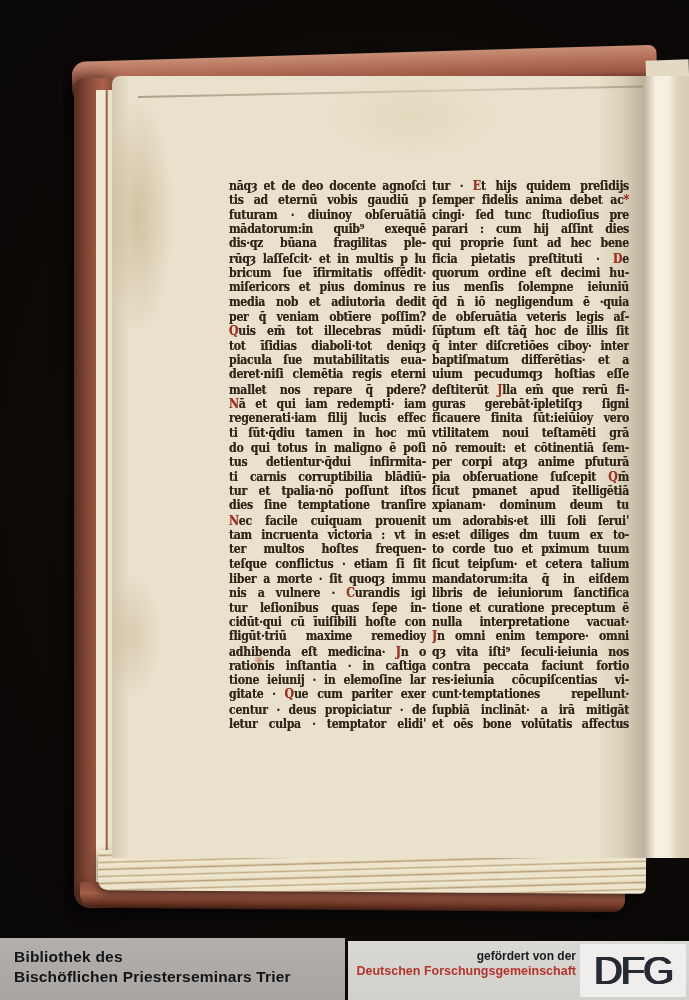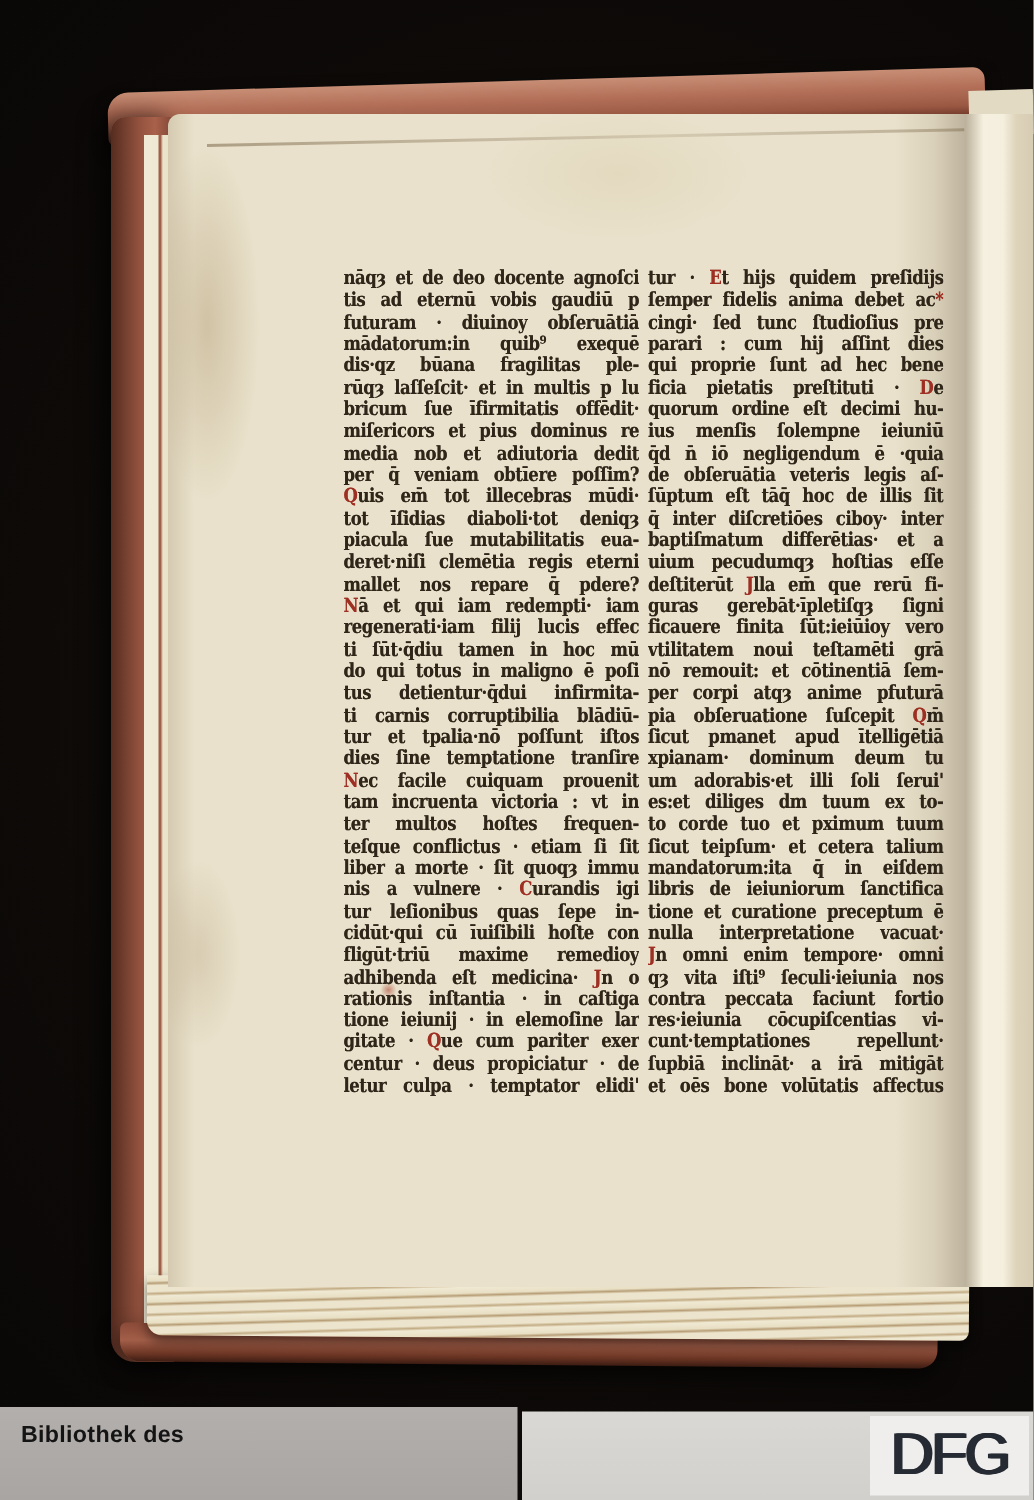--- a/index.html
+++ b/index.html
@@ -220,22 +220,25 @@
     <div class="tl"><span>contra peccata faciunt fortio</span></div>
     <div class="tl"><span>res·ieiunia cōcupiſcentias vi-</span></div>
     <div class="tl"><span>cunt·temptationes repellunt·</span></div>
     <div class="tl"><span>ſupbiā inclināt· a irā mitigāt</span></div>
     <div class="tl"><span>et oēs bone volūtatis affectus</span></div>
   </div>
 
 <div class="abs plaque-left">
   <div class="t">
     <div>Bibliothek des</div>
+    <div>Bischöflichen Priesterseminars Trier</div>
   </div>
 </div>
 
 <div class="abs plaque-right">
   <div class="funding">
+    <div class="l1">gefördert von der</div>
+    <div class="l2">Deutschen Forschungsgemeinschaft</div>
   </div>
   <div class="dfg-box">
     <span class="dfg-text">DFG</span>
   </div>
 </div>
 
 </body></html>

